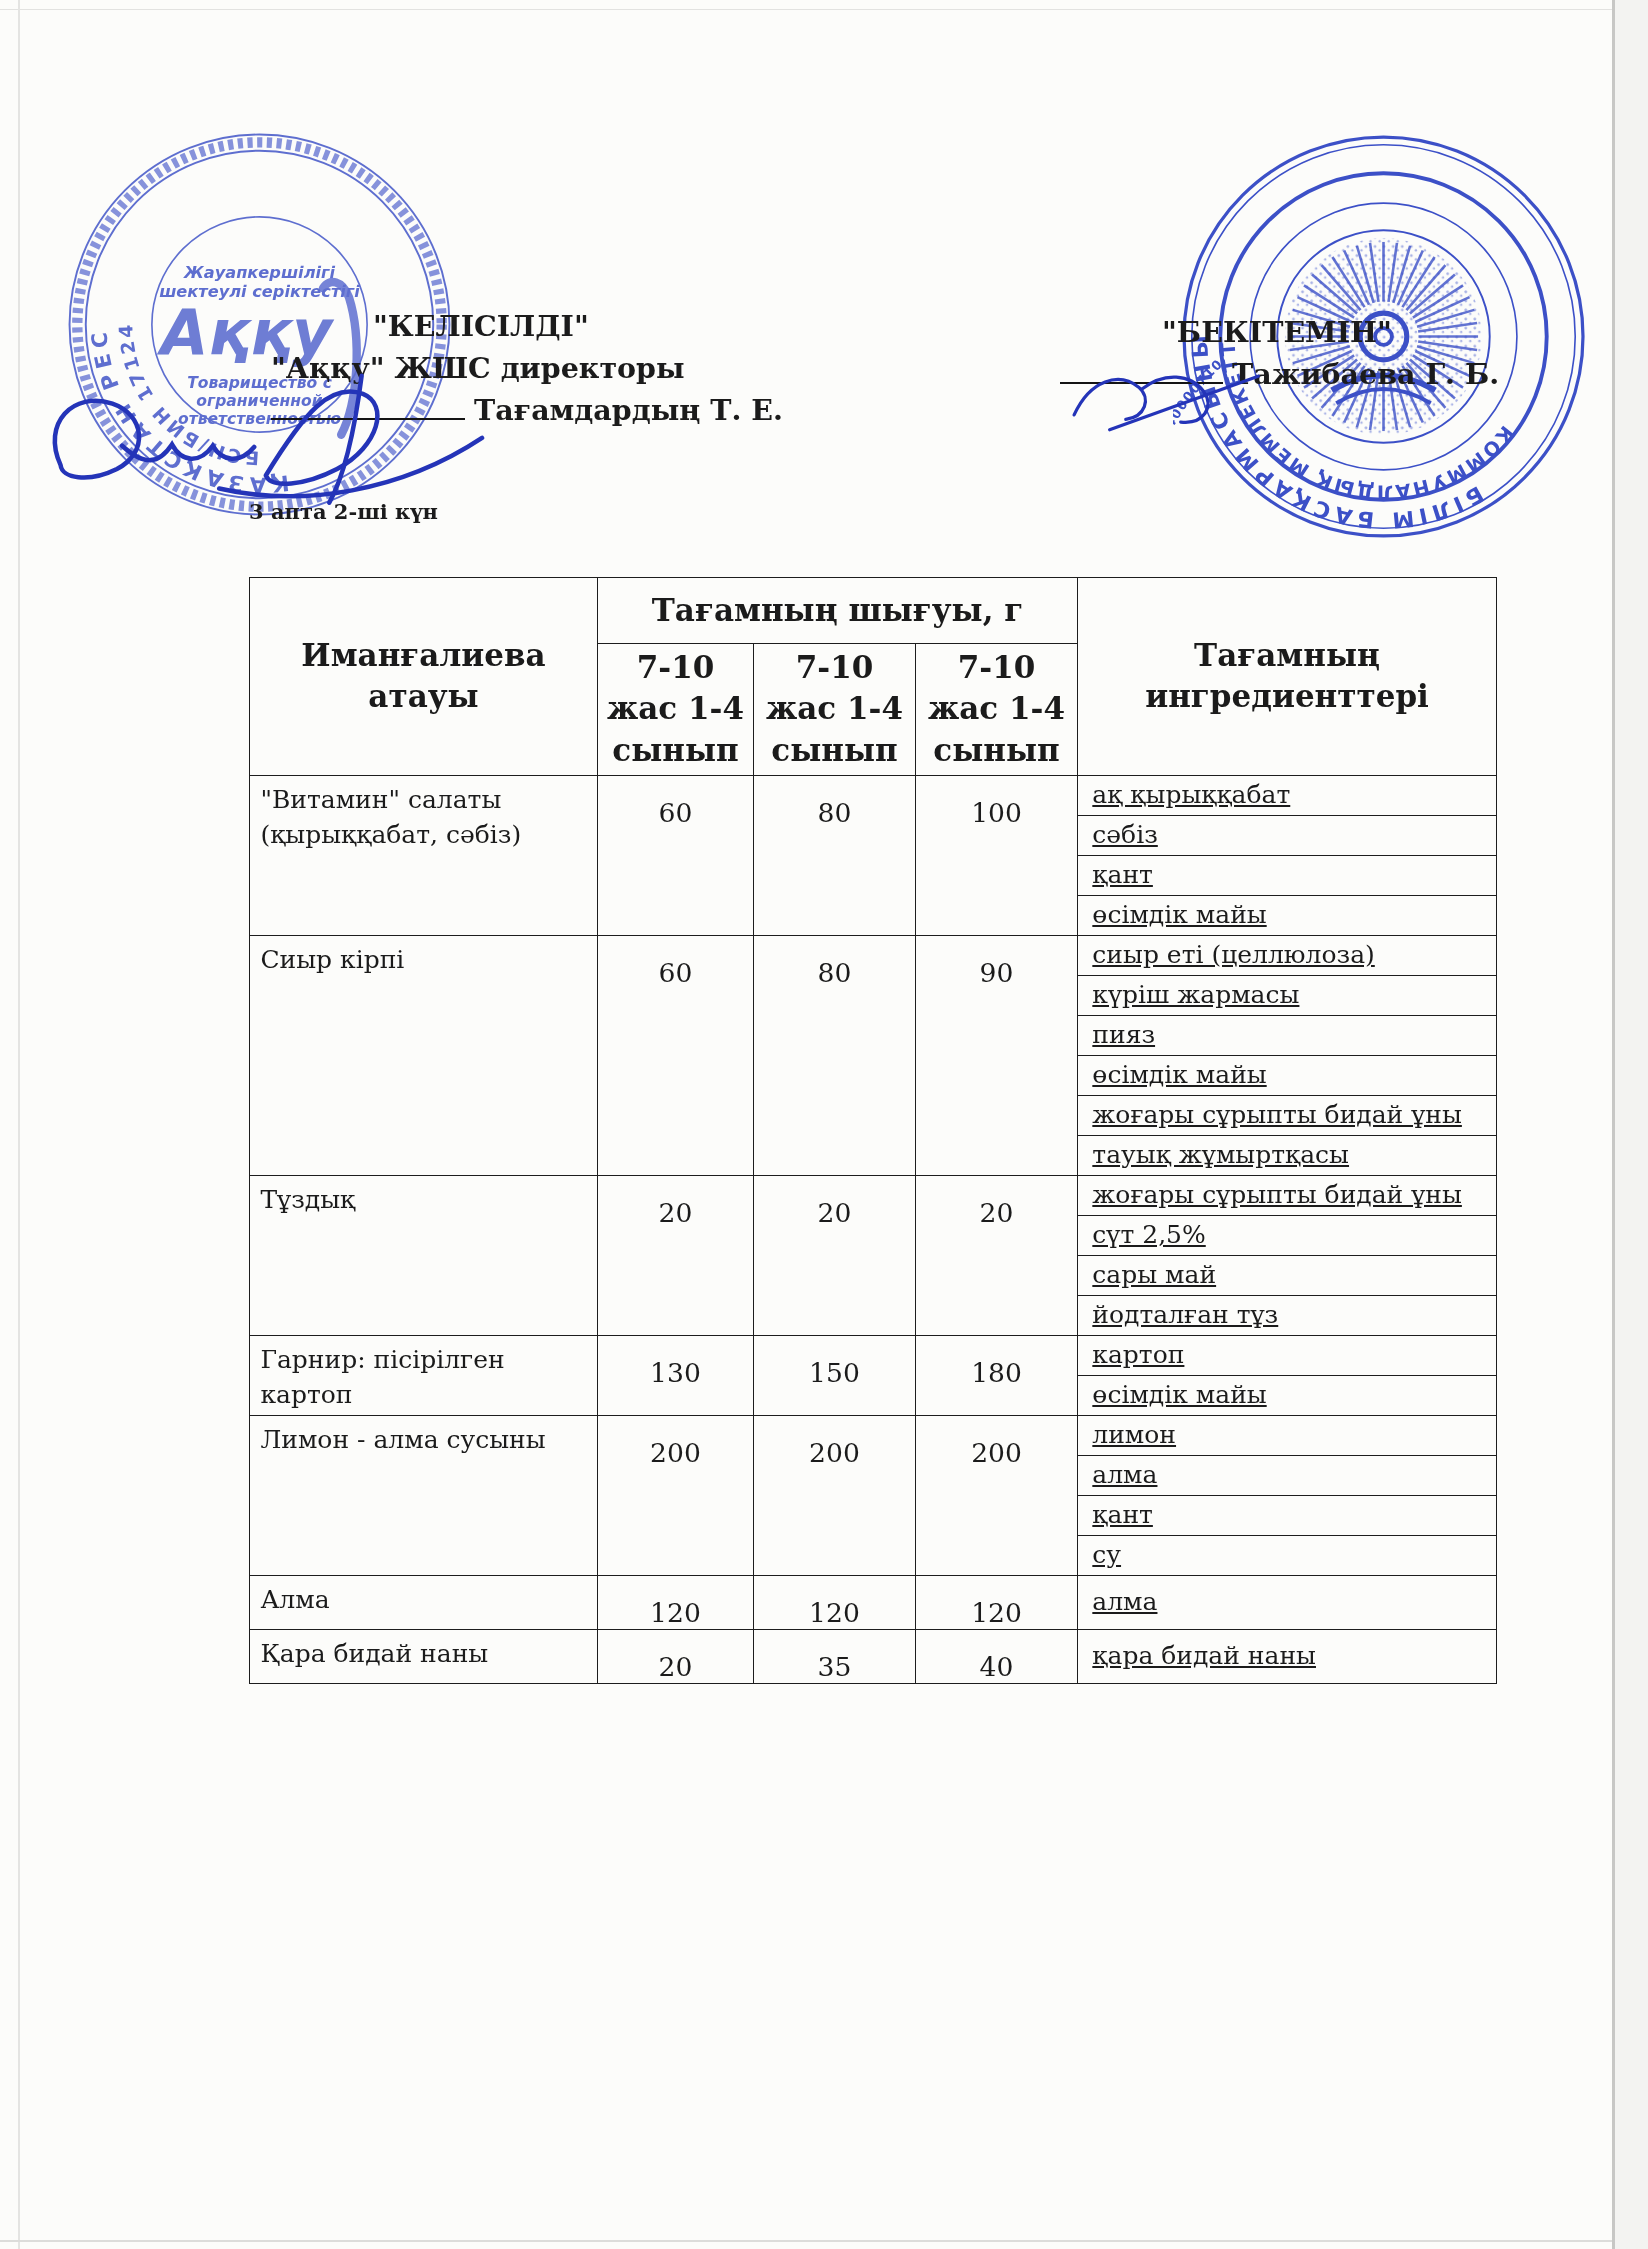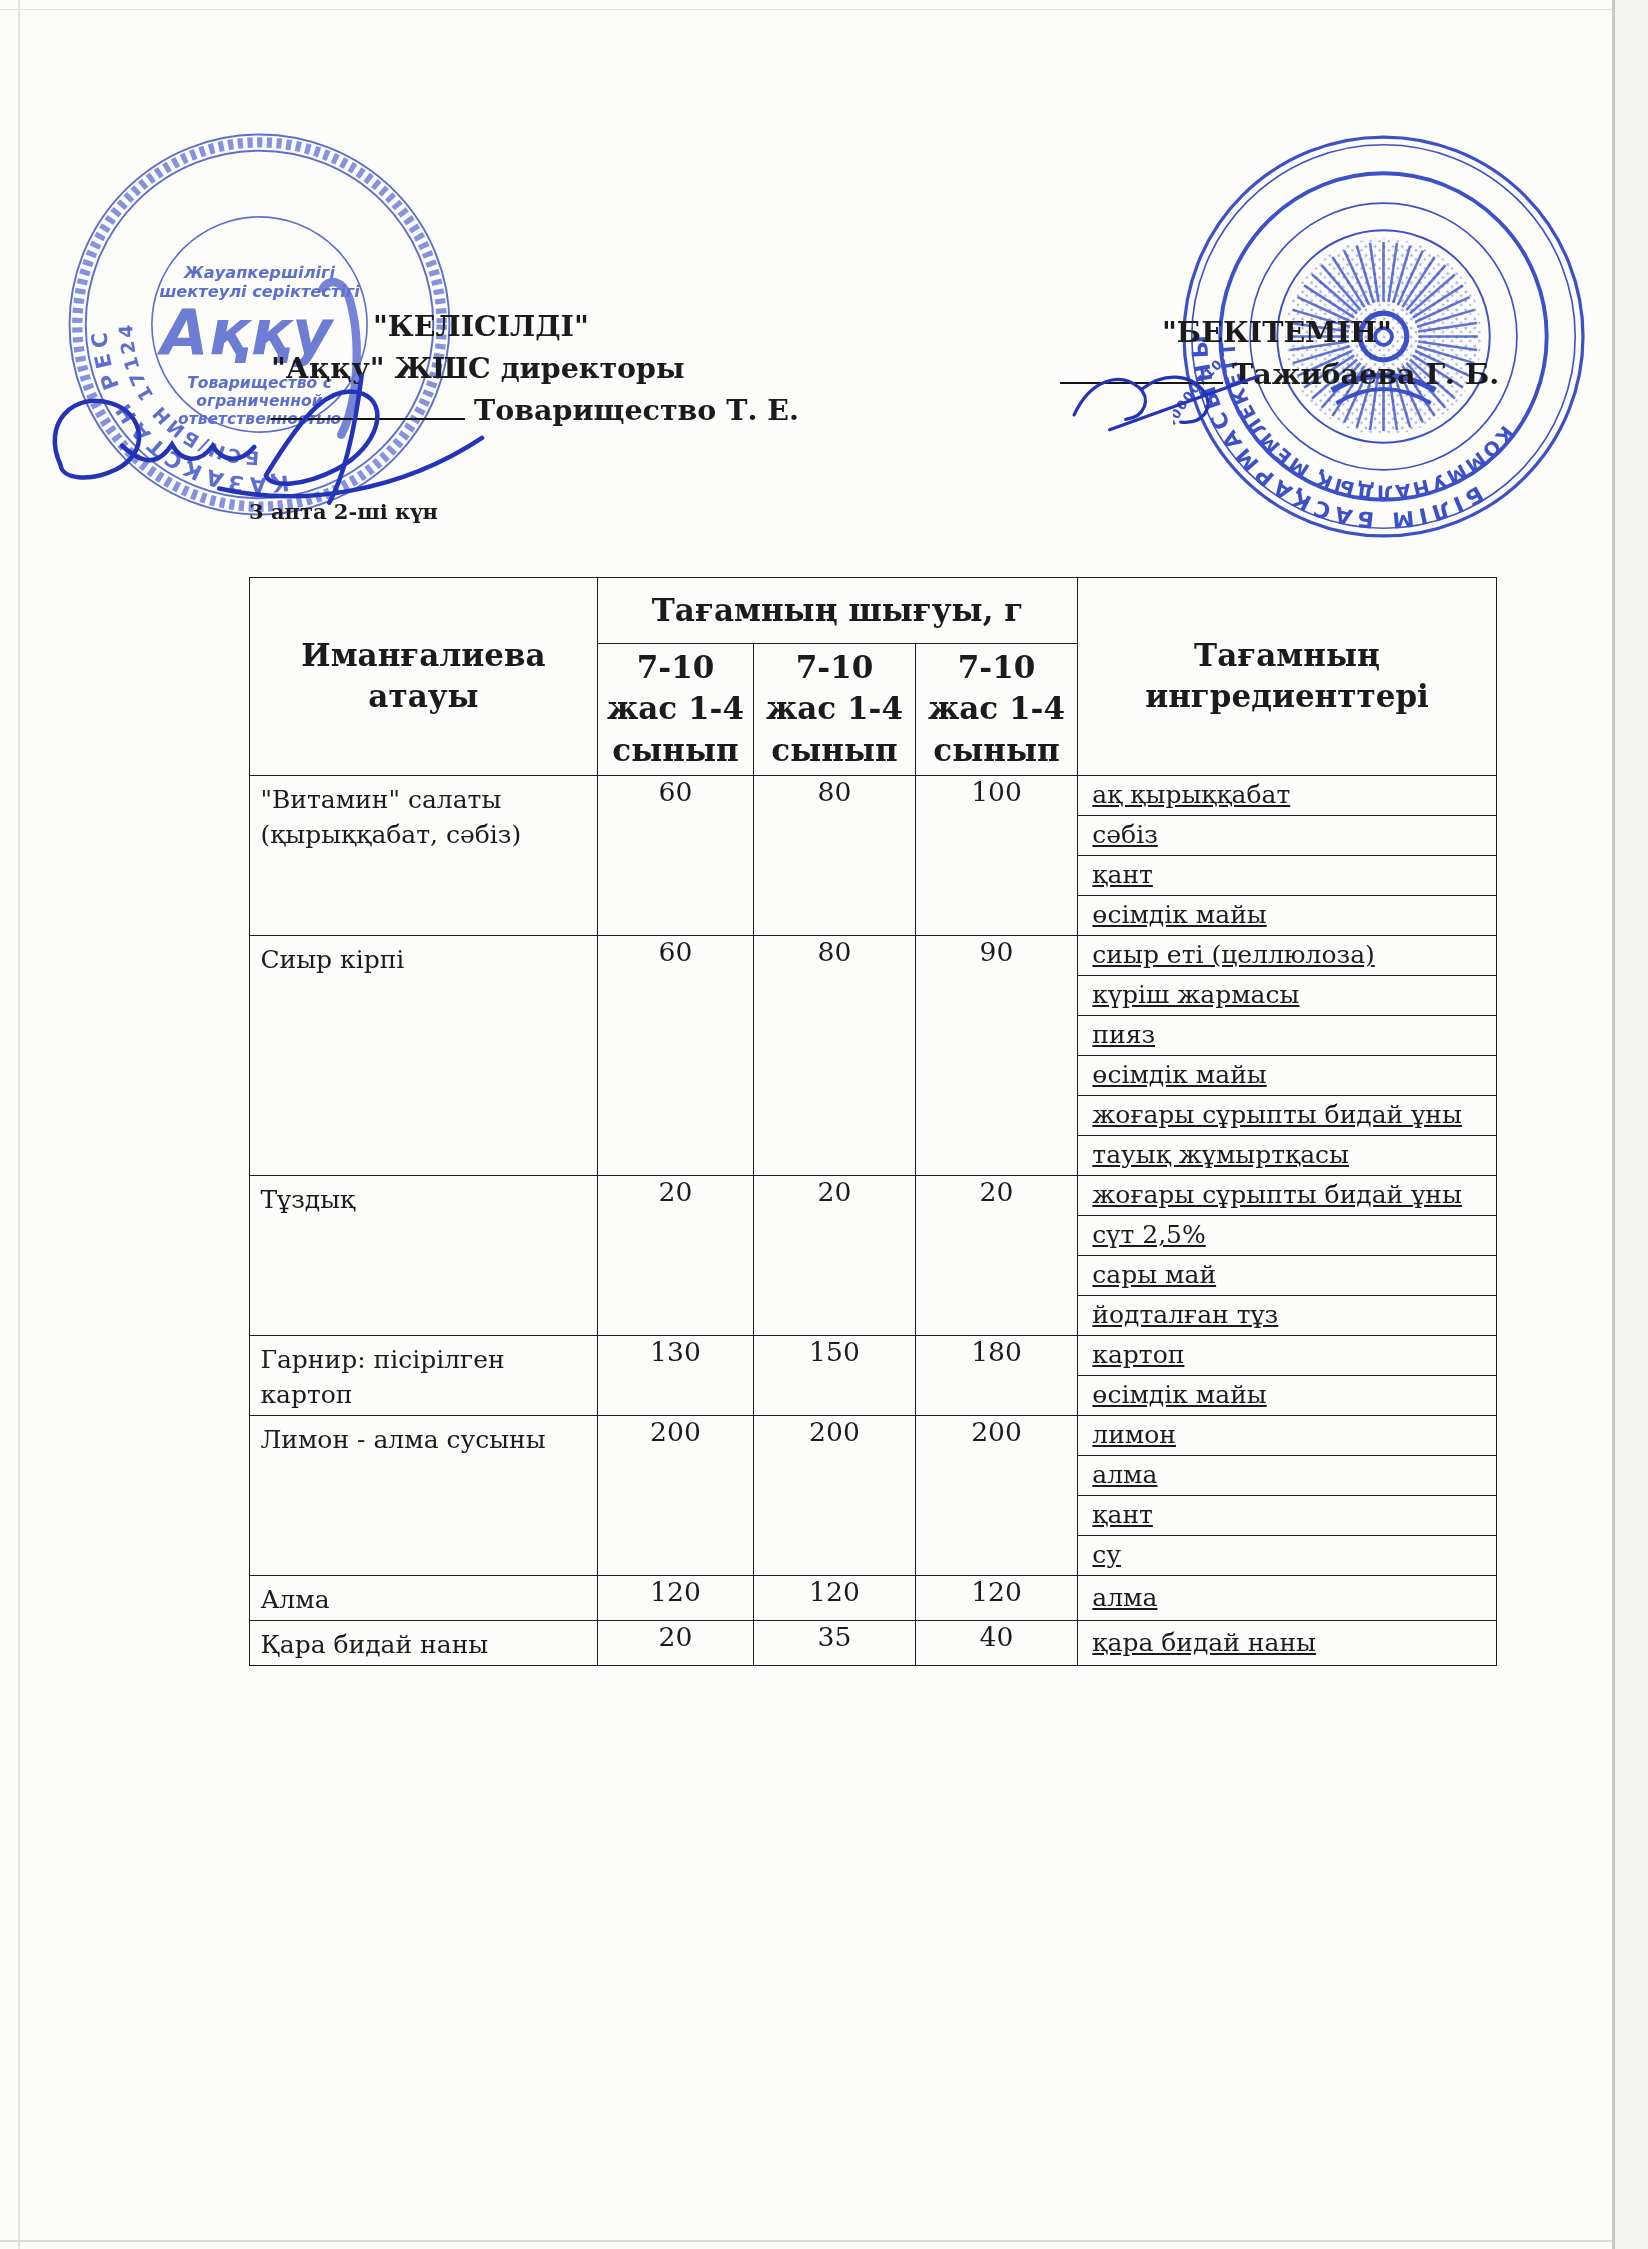--- a/index.html
+++ b/index.html
@@ -35,21 +35,21 @@
     position:absolute;left:249px;top:577px;z-index:3;
     width:1246px;border-collapse:collapse;table-layout:fixed;
     border:1.9px solid #1d1d1d;
   }
   .menu th,.menu td{border:1.3px solid #1d1d1d;}
   .menu th{font-size:31px;font-weight:bold;text-align:center;padding:2.6px 7.8px;line-height:1.35;}
   tr.hr1{height:66px;}
   tr.hr2{height:89px;}
   tr.ir{height:40px;}
   td.name{font-size:25px;vertical-align:top;text-align:left;padding:6.5px 3.9px 2.6px 10.4px;line-height:1.4;}
-  td.num{font-size:26.6px;vertical-align:top;text-align:center;padding-top:0;}
+  td.num{font-size:26.6px;vertical-align:top;text-align:center;padding-top:21px;}
   td.ing{font-size:25px;text-align:left;vertical-align:middle;padding:1.3px 5.2px 1.3px 14.3px;line-height:1.2;text-decoration:underline;}
 
   
   .stamp{position:absolute;z-index:2;}
   .stamp-left{left:65px;top:130px;opacity:.92;}
   .stamp-right{left:1173px;top:126px;opacity:.93;}
   .signature{position:absolute;z-index:5;}
   .sig-left{left:24.6px;top:355px;}
   .sig-right{left:1064px;top:360px;}
 </style>
@@ -98,21 +98,21 @@
       <path d="M150,140 C185,172 207,168 227,138 C242,166 270,168 290,140 C305,165 332,168 354,142"></path>
       <path d="M372,186 C432,88 472,42 522,60 C562,76 548,140 482,176 C432,202 380,206 372,186"></path>
       <path d="M300,206 C430,236 582,210 706,128"></path>
       <path d="M520,32 C510,110 496,182 470,228"></path>
     </g>
   </svg>
 
   <div class="approval approval-left">
     <div class="indent">"КЕЛІСІЛДІ"</div>
     <div>"Аққу" ЖШС директоры</div>
-    <div><span class="sig-line sig-line-l"></span><span>Товарищество Т. Е.</span>
+    <div><span class="sig-line sig-line-l"></span><span>Тағамдардың Т. Е.</span>
     </div>
   </div>
 
   <svg class="stamp stamp-right" width="421" height="421" viewBox="0 0 650 650">
     <defs>
       <path id="rring1" d="M 325,325 m -272,0 a 272,272 0 1,1 544,0 a 272,272 0 1,1 -544,0"></path>
       <path id="rring2" d="M 325,325 m -230,0 a 230,230 0 1,1 460,0 a 230,230 0 1,1 -460,0"></path>
       <path id="rring3" d="M 325,325 m -186,0 a 186,186 0 1,1 372,0 a 372,372 0 1,1 -372,0"></path>
       <pattern id="dotp" width="14" height="14" patternUnits="userSpaceOnUse">
         <circle cx="4" cy="4" r="2.2" fill="#3b50c9"></circle>

